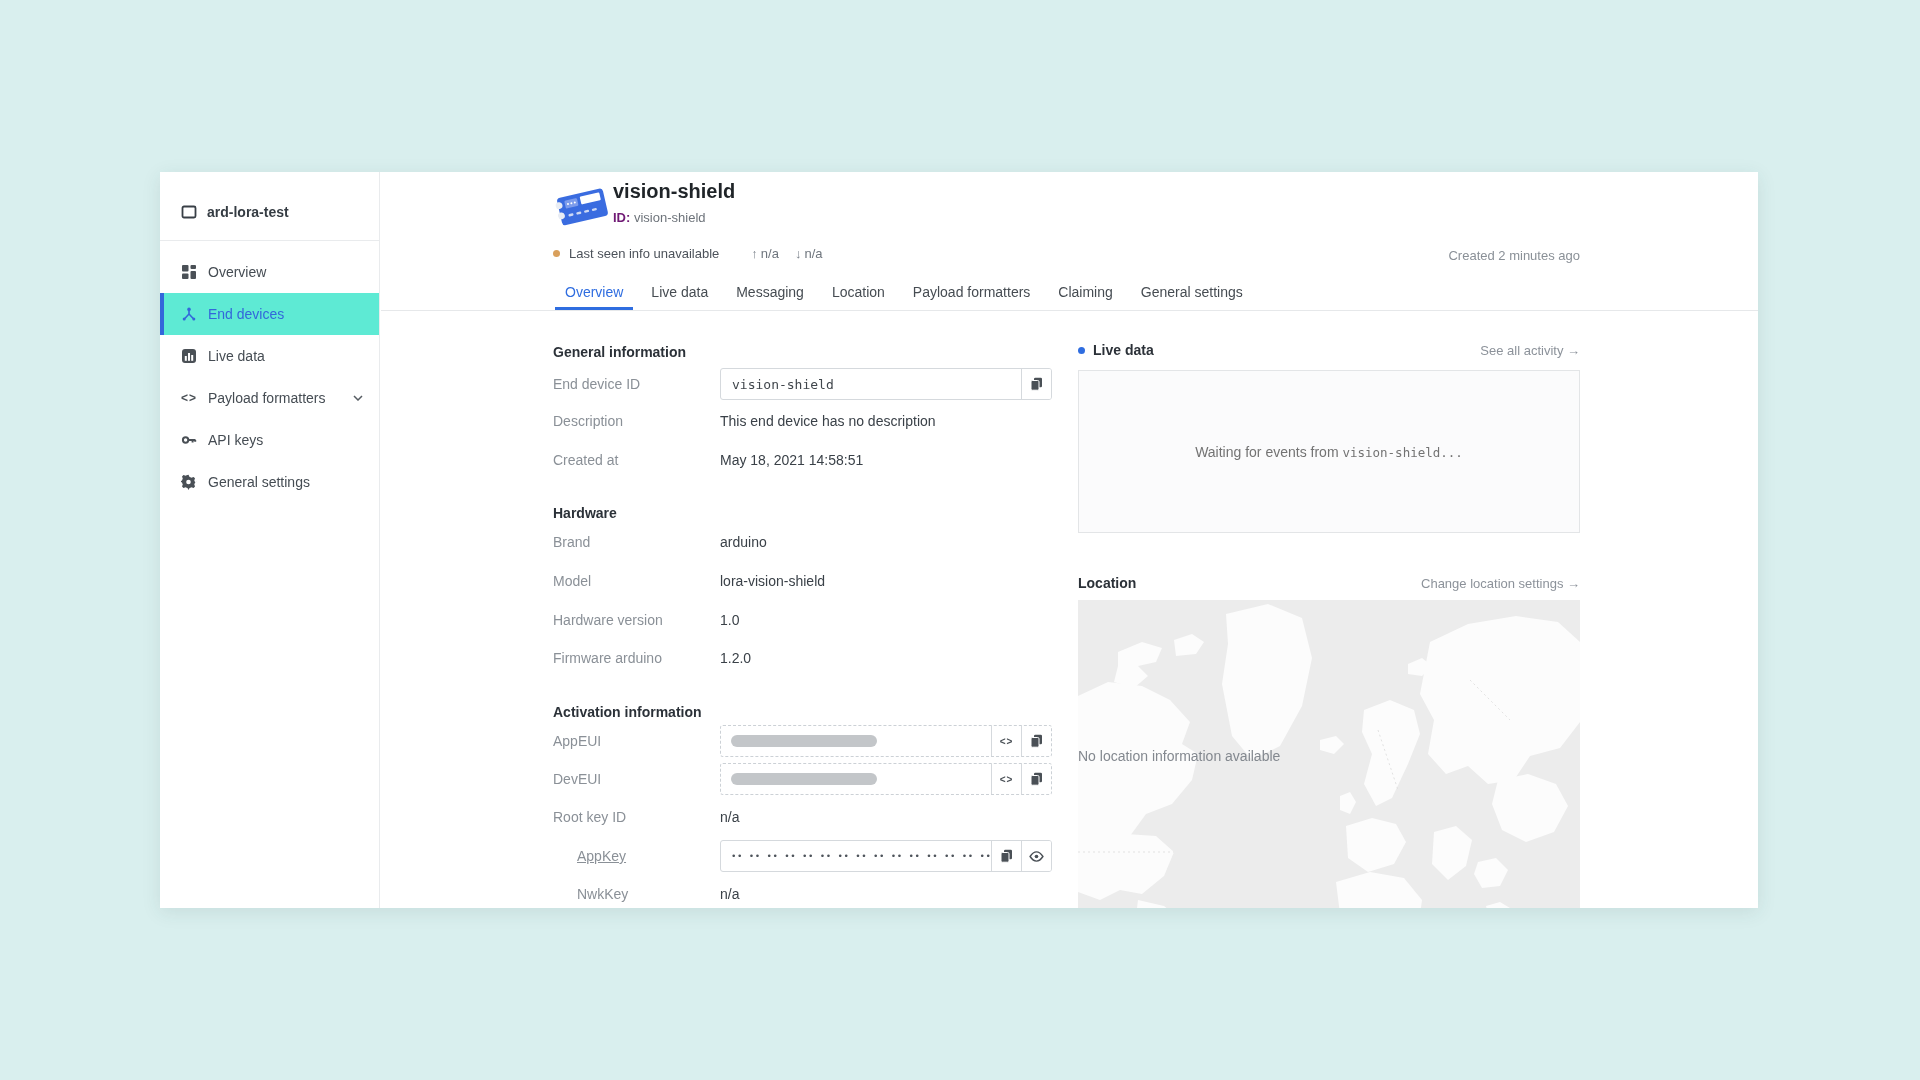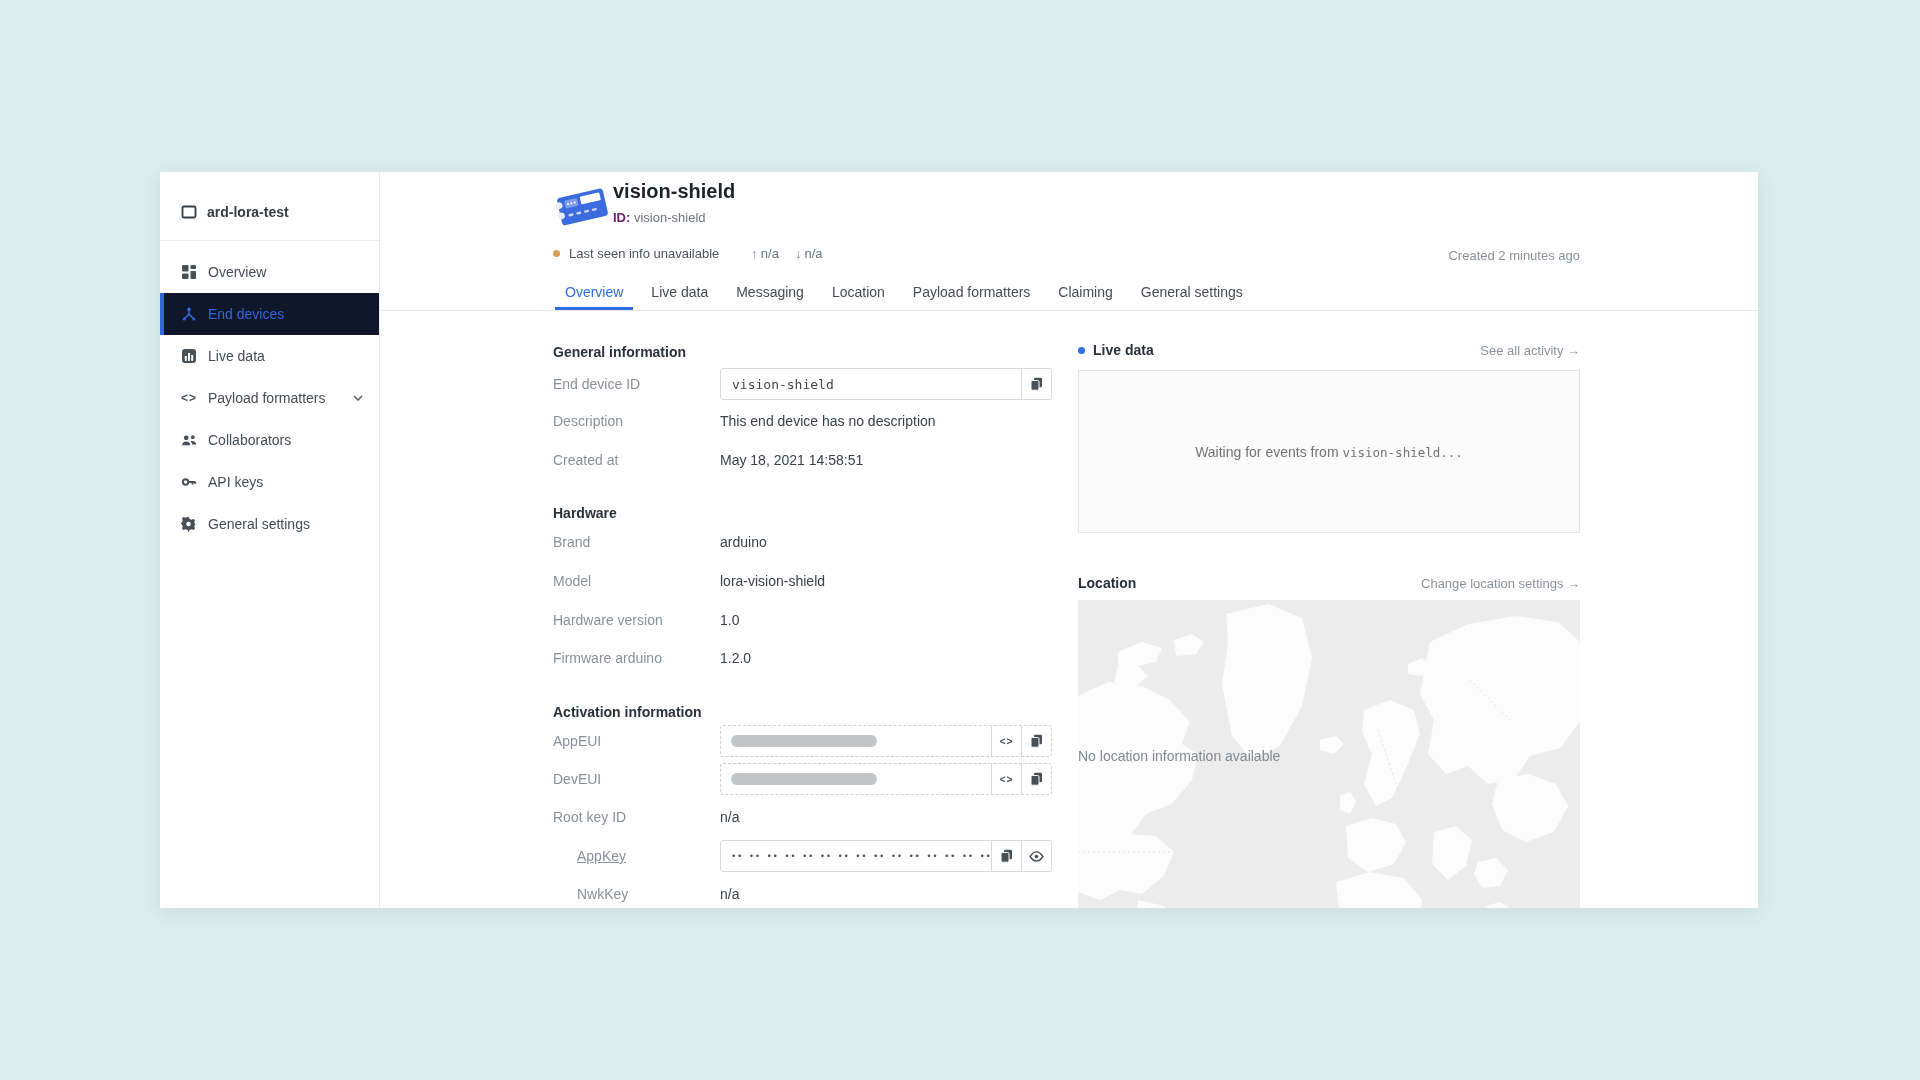--- a/index.html
+++ b/index.html
@@ -22,21 +22,21 @@
     border-right:1px solid #e9ebed; background:#fff;
   }
   .app-row { position:absolute; left:0; top:20px; height:40px; width:100%; display:flex; align-items:center; }
   .app-row .icn { margin-left:21px; }
   .app-row .lbl { margin-left:10px; font-weight:bold; font-size:14px; color:#353c43; }
   .side-divider { position:absolute; left:0; top:68px; width:100%; height:1px; background:#e9ebed; }
   .nav { position:absolute; left:0; top:79px; width:100%; }
   .nav-item { position:relative; height:42px; display:flex; align-items:center; cursor:pointer; }
   .nav-item .icn { margin-left:21px; width:16px; display:flex; justify-content:center; }
   .nav-item .lbl { margin-left:11px; font-size:14px; color:#454c53; }
-  .nav-item.active { background:#0f172a; }
+  .nav-item.active { background:#5eead4; }
   .nav-item.active::before { content:""; position:absolute; left:0; top:0; width:4px; height:100%; background:#3367da; }
   .nav-item.active .lbl { color:#3367da; }
   .nav-item .chev { position:absolute; right:16px; top:18px; }
   .code-glyph { font-size:12px; font-weight:bold; color:#4a5056; letter-spacing:1px; font-family:"Liberation Sans",sans-serif; }
   
   .dev-icon { position:absolute; left:393px; top:9px; }
   .dev-title { position:absolute; left:453px; top:8px; font-size:20px; font-weight:bold; color:#1f2428; }
   .dev-id { position:absolute; left:453px; top:38px; font-size:13px; color:#6d737a; }
   .dev-id b { color:#701a75; }
   .status-row { position:absolute; left:393px; top:74px; display:flex; align-items:center; font-size:13px; color:#4c525a; }
@@ -151,31 +151,20 @@
       <div class="nav-item">
         <span class="icn">
             <span class="code-glyph">&lt;&gt;</span>
           </span>
         <span class="lbl">Payload formatters</span>
         <span class="chev">
           <svg width="10" height="6" viewBox="0 0 10 6">
               <path d="M1 1l4 4 4-4" stroke="#565c62" stroke-width="1.5" fill="none"></path>
             </svg>
         </span>
-      </div>
-      <div class="nav-item">
-        <span class="icn">
-          <svg width="16" height="16" viewBox="0 0 16 16" fill="#4a5056">
-              <circle cx="5.2" cy="5.8" r="2.4"></circle>
-              <path d="M1 13.2c0-2.3 1.9-3.7 4.2-3.7s4.2 1.4 4.2 3.7z"></path>
-              <circle cx="11.8" cy="5.2" r="1.9"></circle>
-              <path d="M10.4 9.1c2.5-.3 4.8 1.2 4.8 3.5h-4.1c-.1-1.4-.7-2.6-1.7-3.3z"></path>
-            </svg>
-        </span>
-        <span class="lbl">Collaborators</span>
       </div>
       <div class="nav-item">
         <span class="icn">
           <svg width="16" height="16" viewBox="0 0 16 16">
               <circle cx="4.6" cy="8" r="2.7" fill="none" stroke="#4a5056" stroke-width="2"></circle>
               <path d="M7.3 8h7.2M11.6 8v2.6M14.2 8v1.8" stroke="#4a5056" stroke-width="2" fill="none"></path>
             </svg>
         </span>
         <span class="lbl">API keys</span>
       </div>

